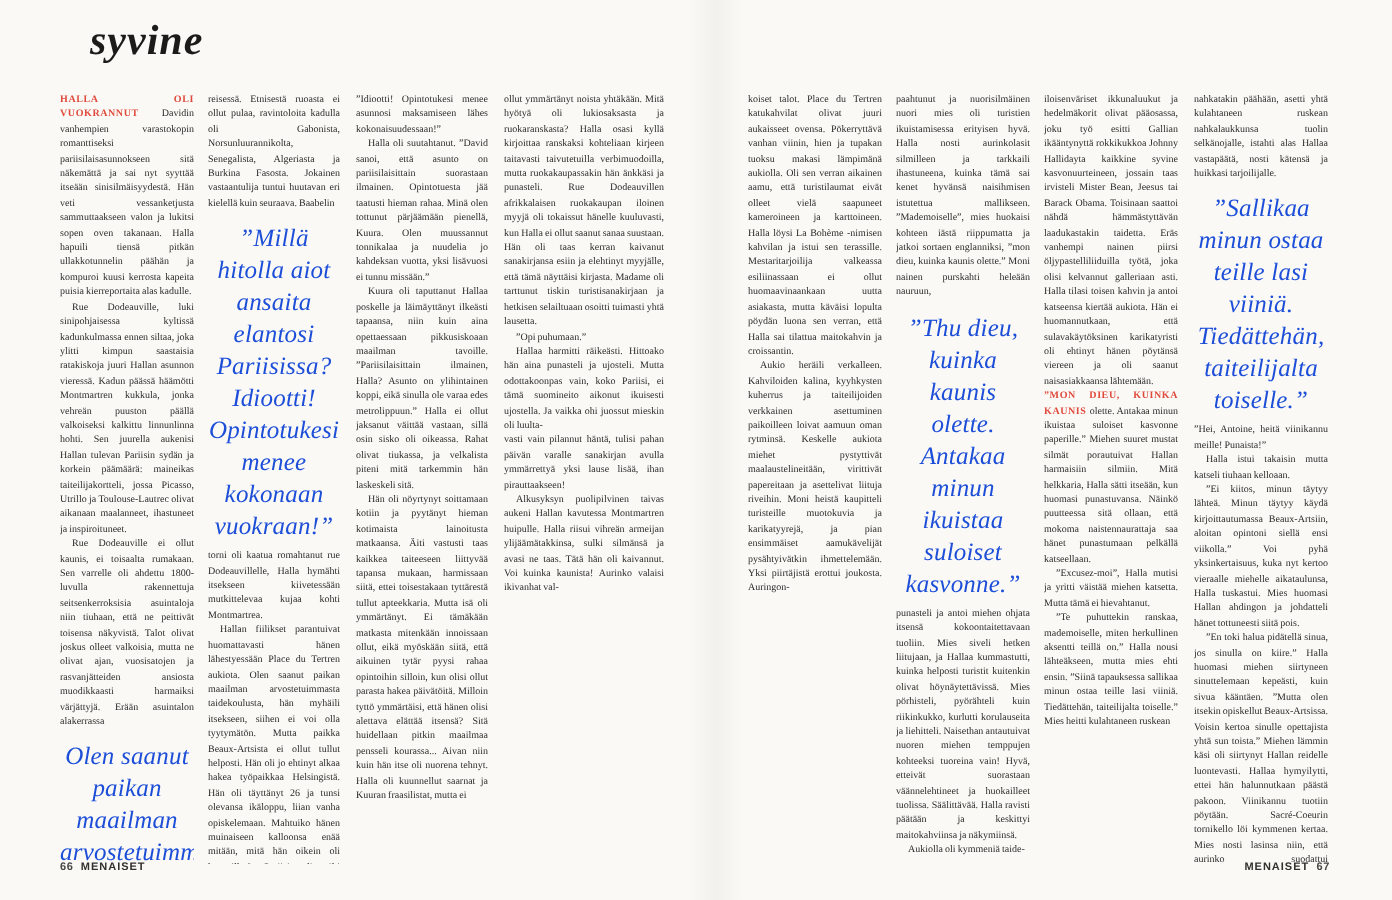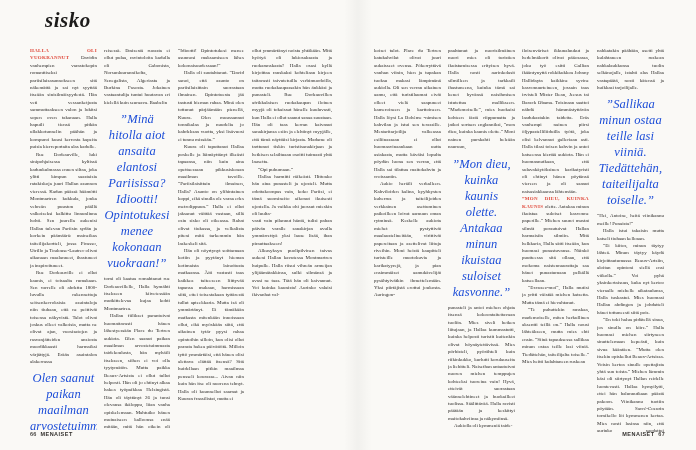--- a/index.html
+++ b/index.html
@@ -31,31 +31,31 @@
   .f-left{left:30px;}
   .f-right{right:31px;text-align:right;}
   .pagenum{font-weight:bold;color:#4a4845;}
 </style>
 </head>
 <body>
 
 <div class="sheet">
   <div class="gutter"></div>
 
-  <div class="kicker">sisko</div>
+  <div class="kicker">syvine</div>
 
   <div class="col c1">
       <p><span class="lead">HALLA OLI VUOKRANNUT </span>Davidin vanhempien varastokopin romanttiseksi pariisilaisasunnokseen sitä näkemättä ja sai nyt syyttää itseään sinisilmäisyydestä. Hän veti vessanketjusta sammuttaakseen valon ja lukitsi sopen oven takanaan. Halla hapuili tiensä pitkän ullakkotunnelin päähän ja kompuroi kuusi kerrosta kapeita puisia kierreportaita alas kadulle.</p>
       <p class="ind">Rue Dodeauville, luki sinipohjaisessa kyltissä kadunkulmassa ennen siltaa, joka ylitti kimpun saastaisia ratakiskoja juuri Hallan asunnon vieressä. Kadun päässä häämötti Montmartren kukkula, jonka vehreän puuston päällä valkoiseksi kalkittu linnunlinna hohti. Sen juurella aukenisi Hallan tulevan Pariisin sydän ja korkein päämäärä: maineikas taiteilijakortteli, jossa Picasso, Utrillo ja Toulouse-Lautrec olivat aikanaan maalanneet, ihastuneet ja inspiroituneet.</p>
       <p class="ind">Rue Dodeauville ei ollut kaunis, ei toisaalta rumakaan. Sen varrelle oli ahdettu 1800-luvulla rakennettuja seitsenkerroksisia asuintaloja niin tiuhaan, että ne peittivät toisensa näkyvistä. Talot olivat joskus olleet valkoisia, mutta ne olivat ajan, vuosisatojen ja rasvanjätteiden ansiosta muodikkaasti harmaiksi värjättyjä. Erään asuintalon alakerrassa</p>
       <div class="pq">Olen saanut paikan maailman arvostetuimmasta taidekoulusta, Halla hymyili.</div>
     </div>
   <div class="col c2">
       <p>reisessä. Etnisestä ruoasta ei ollut pulaa, ravintoloita kadulla oli Gabonista, Norsunluurannikolta, Senegalista, Algeriasta ja Burkina Fasosta. Jokainen vastaantulija tuntui huutavan eri kielellä kuin seuraava. Baabelin</p>
-      <div class="pq">”Minä hitolla aiot ansaita elantosi Pariisissa? Idiootti! Opintotukesi menee kokonaan vuokraan!”</div>
+      <div class="pq">”Millä hitolla aiot ansaita elantosi Pariisissa? Idiootti! Opintotukesi menee kokonaan vuokraan!”</div>
       <p>torni oli kaatua romahtanut rue Dodeauvillelle, Halla hymähti itsekseen kiivetessään mutkittelevaa kujaa kohti Montmartrea.</p>
       <p class="ind">Hallan fiilikset parantuivat huomattavasti hänen lähestyessään Place du Tertren aukiota. Olen saanut paikan maailman arvostetuimmasta taidekoulusta, hän myhäili itsekseen, siihen ei voi olla tyytymätön. Mutta paikka Beaux-Artsista ei ollut tullut helposti. Hän oli jo ehtinyt alkaa hakea työpaikkaa Helsingistä. Hän oli täyttänyt 26 ja tunsi olevansa ikäloppu, liian vanha opiskelemaan. Mahtuiko hänen muinaiseen kalloonsa enää mitään, mitä hän oikein oli haaveillut? Pariisi oli silti pysynyt unelmana, ja Halla oli vihdoin päättänyt tarttua siihen.</p>
     </div>
   <div class="col c3">
       <p>”Idiootti! Opintotukesi menee asunnosi maksamiseen lähes kokonaisuudessaan!”</p>
       <p class="ind">Halla oli suutahtanut. ”David sanoi, että asunto on pariisilaisittain suorastaan ilmainen. Opintotuesta jää taatusti hieman rahaa. Minä olen tottunut pärjäämään pienellä, Kuura. Olen muussannut tonnikalaa ja nuudelia jo kahdeksan vuotta, yksi lisävuosi ei tunnu missään.”</p>
       <p class="ind">Kuura oli taputtanut Hallaa poskelle ja läimäyttänyt ilkeästi tapaansa, niin kuin aina opettaessaan pikkusiskoaan maailman tavoille. ”Pariisilaisittain ilmainen, Halla? Asunto on ylihintainen koppi, eikä sinulla ole varaa edes metrolippuun.” Halla ei ollut jaksanut väittää vastaan, sillä osin sisko oli oikeassa. Rahat olivat tiukassa, ja velkalista piteni mitä tarkemmin hän laskeskeli sitä.</p>
       <p class="ind">Hän oli nöyrtynyt soittamaan kotiin ja pyytänyt hieman kotimaista lainoitusta matkaansa. Äiti vastusti taas kaikkea taiteeseen liittyvää tapansa mukaan, harmissaan siitä, ettei toisestakaan tyttärestä tullut apteekkaria. Mutta isä oli ymmärtänyt. Ei tämäkään matkasta mitenkään innoissaan ollut, eikä myöskään siitä, että aikuinen tytär pyysi rahaa opintoihin silloin, kun olisi ollut parasta hakea päivätöitä. Milloin tyttö ymmärtäisi, että hänen olisi alettava elättää itsensä? Sitä huidellaan pitkin maailmaa pensseli kourassa... Aivan niin kuin hän itse oli nuorena tehnyt. Halla oli kuunnellut saarnat ja Kuuran fraasilistat, mutta ei</p>
     </div>
   <div class="col c4">
@@ -64,21 +64,21 @@
       <p class="ind">Hallaa harmitti räikeästi. Hittoako hän aina punasteli ja ujosteli. Mutta odottakoonpas vain, koko Pariisi, ei tämä suomineito aikonut ikuisesti ujostella. Ja vaikka ohi juossut mieskin oli luulta-</p>
       <p>vasti vain pilannut häntä, tulisi pahan päivän varalle sanakirjan avulla ymmärrettyä yksi lause lisää, ihan pirauttaakseen!</p>
       <p class="ind">Alkusyksyn puolipilvinen taivas aukeni Hallan kavutessa Montmartren huipulle. Halla riisui vihreän armeijan ylijäämätakkinsa, sulki silmänsä ja avasi ne taas. Tätä hän oli kaivannut. Voi kuinka kaunista! Aurinko valaisi ikivanhat val-</p>
     </div>
   <div class="col c5">
       <p>koiset talot. Place du Tertren katukahvilat olivat juuri aukaisseet ovensa. Pökerryttävä vanhan viinin, hien ja tupakan tuoksu makasi lämpimänä aukiolla. Oli sen verran aikainen aamu, että turistilaumat eivät olleet vielä saapuneet kameroineen ja karttoineen. Halla löysi La Bohème -nimisen kahvilan ja istui sen terassille. Mestaritarjoilija valkeassa esiliinassaan ei ollut huomaavinaankaan uutta asiakasta, mutta käväisi lopulta pöydän luona sen verran, että Halla sai tilattua maitokahvin ja croissantin.</p>
       <p class="ind">Aukio heräili verkalleen. Kahviloiden kalina, kyyhkysten kuherrus ja taiteilijoiden verkkainen asettuminen paikoilleen loivat aamuun oman rytminsä. Keskelle aukiota miehet pystyttivät maalaustelineitään, virittivät papereitaan ja asettelivat liituja riveihin. Moni heistä kaupitteli turisteille muotokuvia ja karikatyyrejä, ja pian ensimmäiset aamukävelijät pysähtyivätkin ihmettelemään. Yksi piirtäjistä erottui joukosta. Auringon-</p>
     </div>
   <div class="col c6">
       <p>paahtunut ja nuorisilmäinen nuori mies oli turistien ikuistamisessa erityisen hyvä. Halla nosti aurinkolasit silmilleen ja tarkkaili ihastuneena, kuinka tämä sai kenet hyvänsä naisihmisen istutettua mallikseen. ”Mademoiselle”, mies huokaisi kohteen iästä riippumatta ja jatkoi sortaen englanniksi, ”mon dieu, kuinka kaunis olette.” Moni nainen purskahti heleään nauruun,</p>
-      <div class="pq">”Mon dieu, kuinka kaunis olette. Antakaa minun ikuistaa suloiset kasvonne.”</div>
+      <div class="pq">”Thu dieu, kuinka kaunis olette. Antakaa minun ikuistaa suloiset kasvonne.”</div>
       <p>punasteli ja antoi miehen ohjata itsensä kokoontaitettavaan tuoliin. Mies siveli hetken liitujaan, ja Hallaa kummastutti, kuinka helposti turistit kuitenkin olivat höynäytettävissä. Mies pörhisteli, pyörähteli kuin riikinkukko, kurlutti korulauseita ja liehitteli. Naisethan antautuivat nuoren miehen temppujen kohteeksi tuoreina vain! Hyvä, etteivät suorastaan väännelehtineet ja huokailleet tuolissa. Säälittävää. Halla ravisti päätään ja keskittyi maitokahviinsa ja näkymiinsä.</p>
       <p class="ind">Aukiolla oli kymmeniä taide-</p>
     </div>
   <div class="col c7">
       <p>iloisenväriset ikkunaluukut ja hedelmäkorit olivat pääosassa, joku työ esitti Gallian ikääntynyttä rokkikukkoa Johnny Hallidayta kaikkine syvine kasvonuurteineen, jossain taas irvisteli Mister Bean, Jeesus tai Barack Obama. Toisinaan saattoi nähdä hämmästyttävän laadukastakin taidetta. Eräs vanhempi nainen piirsi öljypastelliliiduilla työtä, joka olisi kelvannut galleriaan asti. Halla tilasi toisen kahvin ja antoi katseensa kiertää aukiota. Hän ei huomannutkaan, että sulavakäytöksinen karikatyristi oli ehtinyt hänen pöytänsä viereen ja oli saanut naisasiakkaansa lähtemään.</p>
       <p><span class="lead">”MON DIEU, KUINKA KAUNIS </span>olette. Antakaa minun ikuistaa suloiset kasvonne paperille.” Miehen suuret mustat silmät porautuivat Hallan harmaisiin silmiin. Mitä helkkaria, Halla sätti itseään, kun huomasi punastuvansa. Näinkö puutteessa sitä ollaan, että mokoma naistennaurattaja saa hänet punastumaan pelkällä katseellaan.</p>
       <p class="ind">”Excusez-moi”, Halla mutisi ja yritti väistää miehen katsetta. Mutta tämä ei hievahtanut.</p>
       <p class="ind">”Te puhuttekin ranskaa, mademoiselle, miten herkullinen aksentti teillä on.” Halla nousi lähteäkseen, mutta mies ehti ensin. ”Siinä tapauksessa sallikaa minun ostaa teille lasi viiniä. Tiedättehän, taiteilijalta toiselle.” Mies heitti kulahtaneen ruskean</p>
     </div>
   <div class="col c8">

